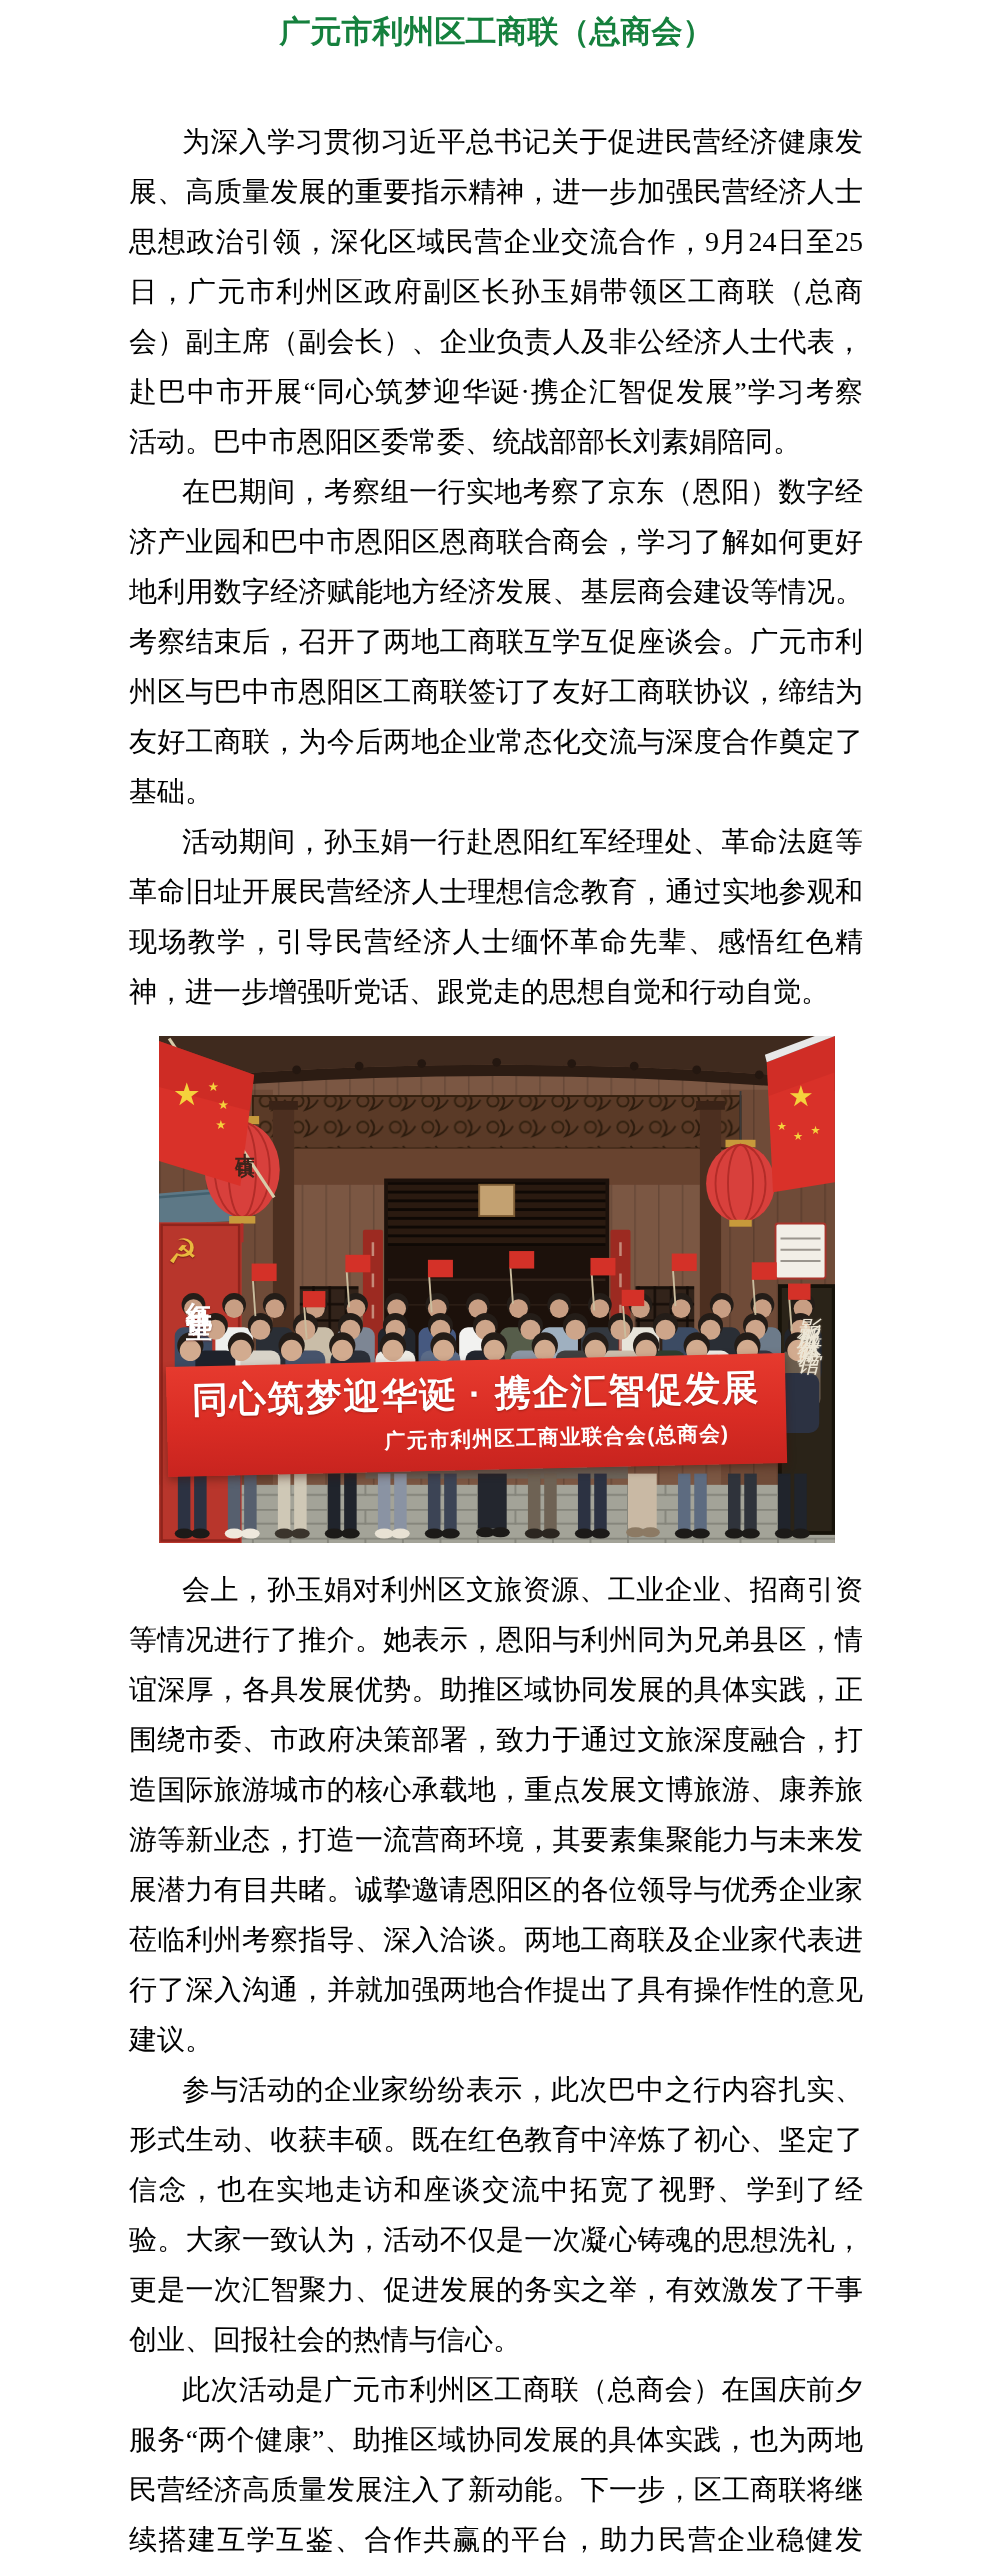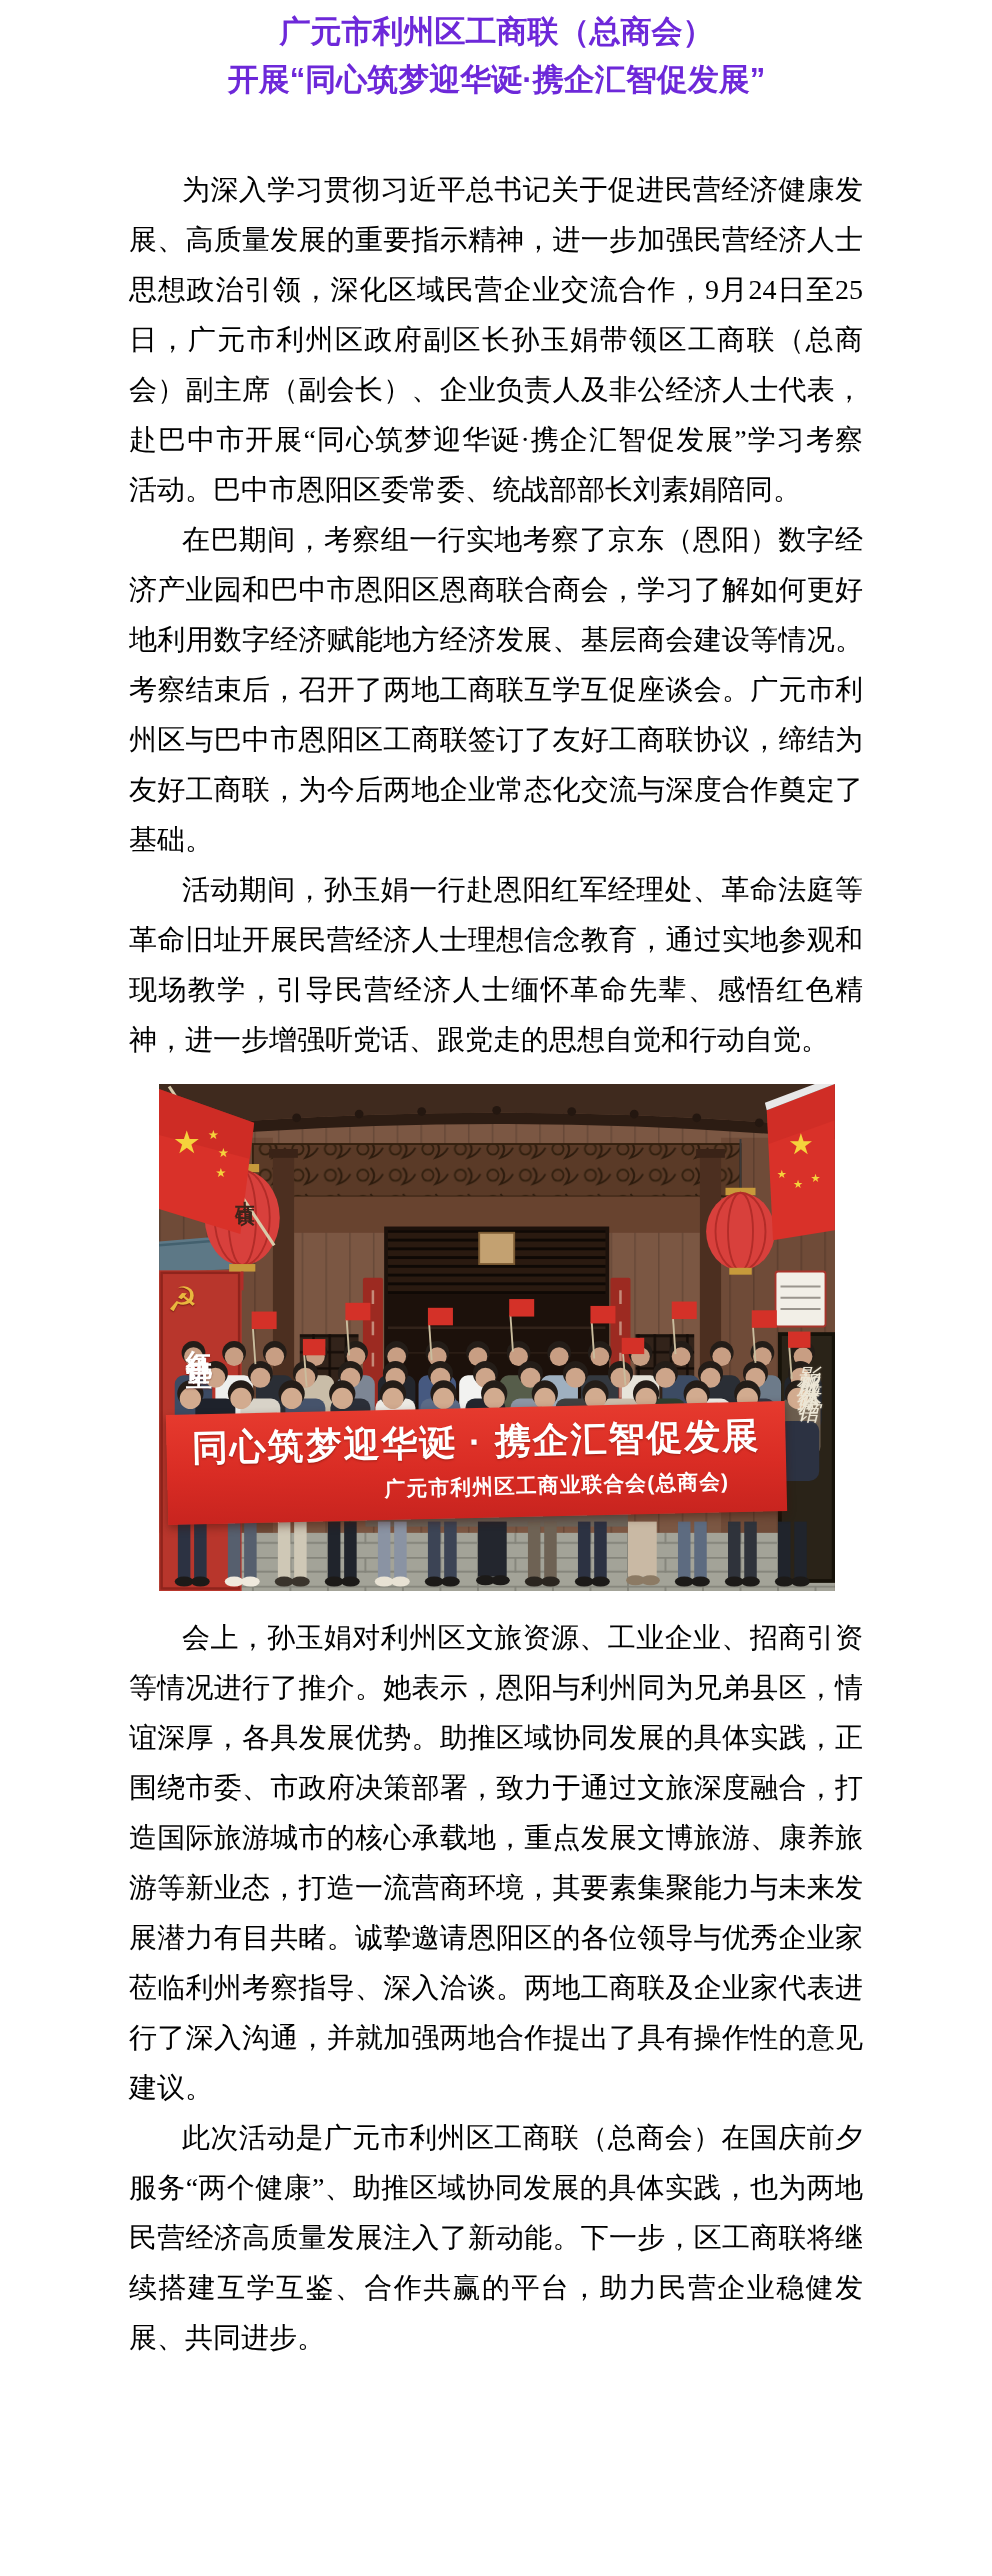--- a/index.html
+++ b/index.html
@@ -12,21 +12,21 @@
     overflow: hidden;
     color: #000;
   }
   .title {
     margin: 7.5px 129px 0 129px;
     text-align: center;
     font-family: "Liberation Sans", sans-serif;
     font-weight: 700;
     font-size: 31px;
     line-height: 48px;
-    color: #6d28d9;
+    color: #15803d;
   }
   .body-text {
     margin: 61px 129px 0 129px;
     width: 734px;
     font-family: "Liberation Serif", "DejaVu Serif", serif;
     font-size: 28px;
     line-height: 50px;
     text-align: justify;
     color: #000;
   }
@@ -104,21 +104,20 @@
     text-shadow: 0 0 2.5px rgba(255,240,210,.35);
   }
 </style>
 </head>
 <body>
 
 <div class="page">
 
   <div class="title">
     <div>广元市利州区工商联（总商会）</div>
-    <div>开展“同心筑梦迎华诞·携企汇智促发展”</div>
   </div>
 
   <div class="body-text">
     <p>为深入学习贯彻习近平总书记关于促进民营经济健康发展、高质量发展的重要指示精神，进一步加强民营经济人士思想政治引领，深化区域民营企业交流合作，9月24日至25日，广元市利州区政府副区长孙玉娟带领区工商联（总商会）副主席（副会长）、企业负责人及非公经济人士代表，赴巴中市开展“同心筑梦迎华诞·携企汇智促发展”学习考察活动。巴中市恩阳区委常委、统战部部长刘素娟陪同。</p>
     <p>在巴期间，考察组一行实地考察了京东（恩阳）数字经济产业园和巴中市恩阳区恩商联合商会，学习了解如何更好地利用数字经济赋能地方经济发展、基层商会建设等情况。考察结束后，召开了两地工商联互学互促座谈会。广元市利州区与巴中市恩阳区工商联签订了友好工商联协议，缔结为友好工商联，为今后两地企业常态化交流与深度合作奠定了基础。</p>
     <p>活动期间，孙玉娟一行赴恩阳红军经理处、革命法庭等革命旧址开展民营经济人士理想信念教育，通过实地参观和现场教学，引导民营经济人士缅怀革命先辈、感悟红色精神，进一步增强听党话、跟党走的思想自觉和行动自觉。</p>
   </div>
 
   <figure class="photo" style="margin-top:19.4px;">
     <svg width="676" height="507" viewBox="0 0 1081 811">
@@ -604,17 +603,18 @@
     <span class="right-sign-label">影视服装体验馆</span>
 
     <div class="banner">
       <div class="banner-line1">同心筑梦迎华诞 · 携企汇智促发展</div>
       <div class="banner-line2">广元市利州区工商业联合会(总商会)</div>
     </div>
   </figure>
 
   <div class="body-text" style="margin-top:0;">
     <p>会上，孙玉娟对利州区文旅资源、工业企业、招商引资等情况进行了推介。她表示，恩阳与利州同为兄弟县区，情谊深厚，各具发展优势。助推区域协同发展的具体实践，正围绕市委、市政府决策部署，致力于通过文旅深度融合，打造国际旅游城市的核心承载地，重点发展文博旅游、康养旅游等新业态，打造一流营商环境，其要素集聚能力与未来发展潜力有目共睹。诚挚邀请恩阳区的各位领导与优秀企业家莅临利州考察指导、深入洽谈。两地工商联及企业家代表进行了深入沟通，并就加强两地合作提出了具有操作性的意见建议。</p>
+    <p>参与活动的企业家纷纷表示，此次巴中之行内容扎实、形式生动、收获丰硕。既在红色教育中淬炼了初心、坚定了信念，也在实地走访和座谈交流中拓宽了视野、学到了经验。大家一致认为，活动不仅是一次凝心铸魂的思想洗礼，更是一次汇智聚力、促进发展的务实之举，有效激发了干事创业、回报社会的热情与信心。</p>
     <p>此次活动是广元市利州区工商联（总商会）在国庆前夕服务“两个健康”、助推区域协同发展的具体实践，也为两地民营经济高质量发展注入了新动能。下一步，区工商联将继续搭建互学互鉴、合作共赢的平台，助力民营企业稳健发展、共同进步。</p>
   </div>
 
 </div>
 
 
 </body></html>

